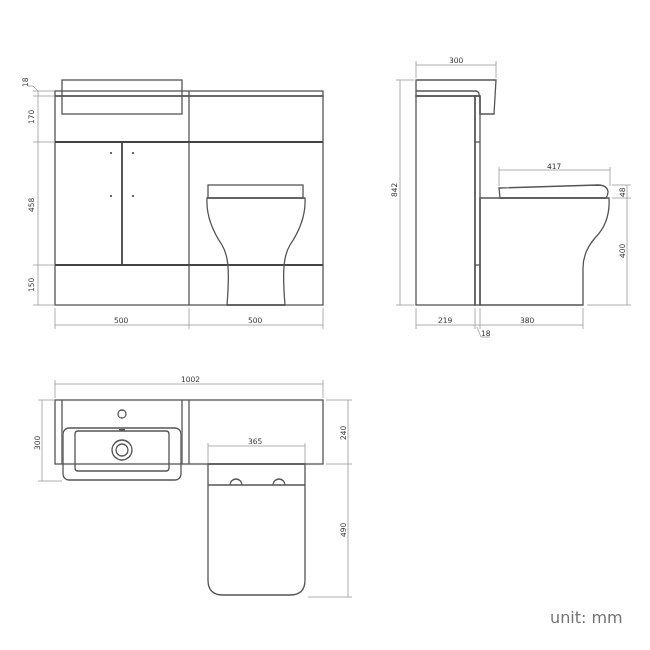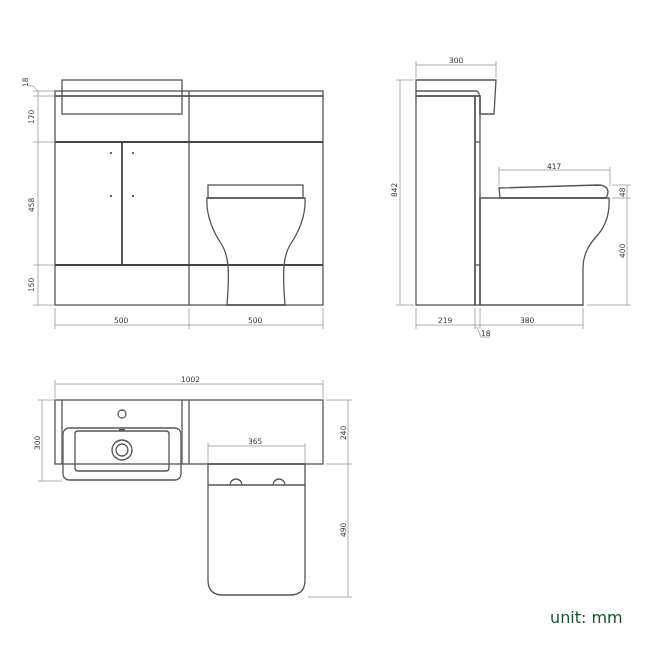--- a/index.html
+++ b/index.html
@@ -2,21 +2,21 @@
 <html><head>
 <meta charset="utf-8">
 <style>
   html, body { margin: 0; padding: 0; background: #ffffff; }
   body { width: 650px; height: 650px; position: relative; overflow: hidden; font-family: "DejaVu Sans", sans-serif; }
   svg { position: absolute; left: 0; top: 0; }
   .obj { fill: none; stroke: #555555; stroke-width: 1.3; }
   .thick { fill: none; stroke: #444444; stroke-width: 1.8; }
   .dim { fill: none; stroke: #9a9a9a; stroke-width: 0.8; }
   .lbl { font-size: 7.5px; fill: #333333; font-family: "DejaVu Sans", sans-serif; }
-  .unit { position: absolute; left: 550px; top: 608px; font-size: 16px; color: #14532d; font-family: "DejaVu Sans", sans-serif; }
+  .unit { position: absolute; left: 550px; top: 608px; font-size: 16px; color: #737373; font-family: "DejaVu Sans", sans-serif; }
 </style>
 </head>
 <body>
 
 <svg width="650" height="650" viewBox="0 0 650 650">
 
   <g>
 
     <rect class="obj" x="62" y="80" width="120" height="34"></rect>
 

